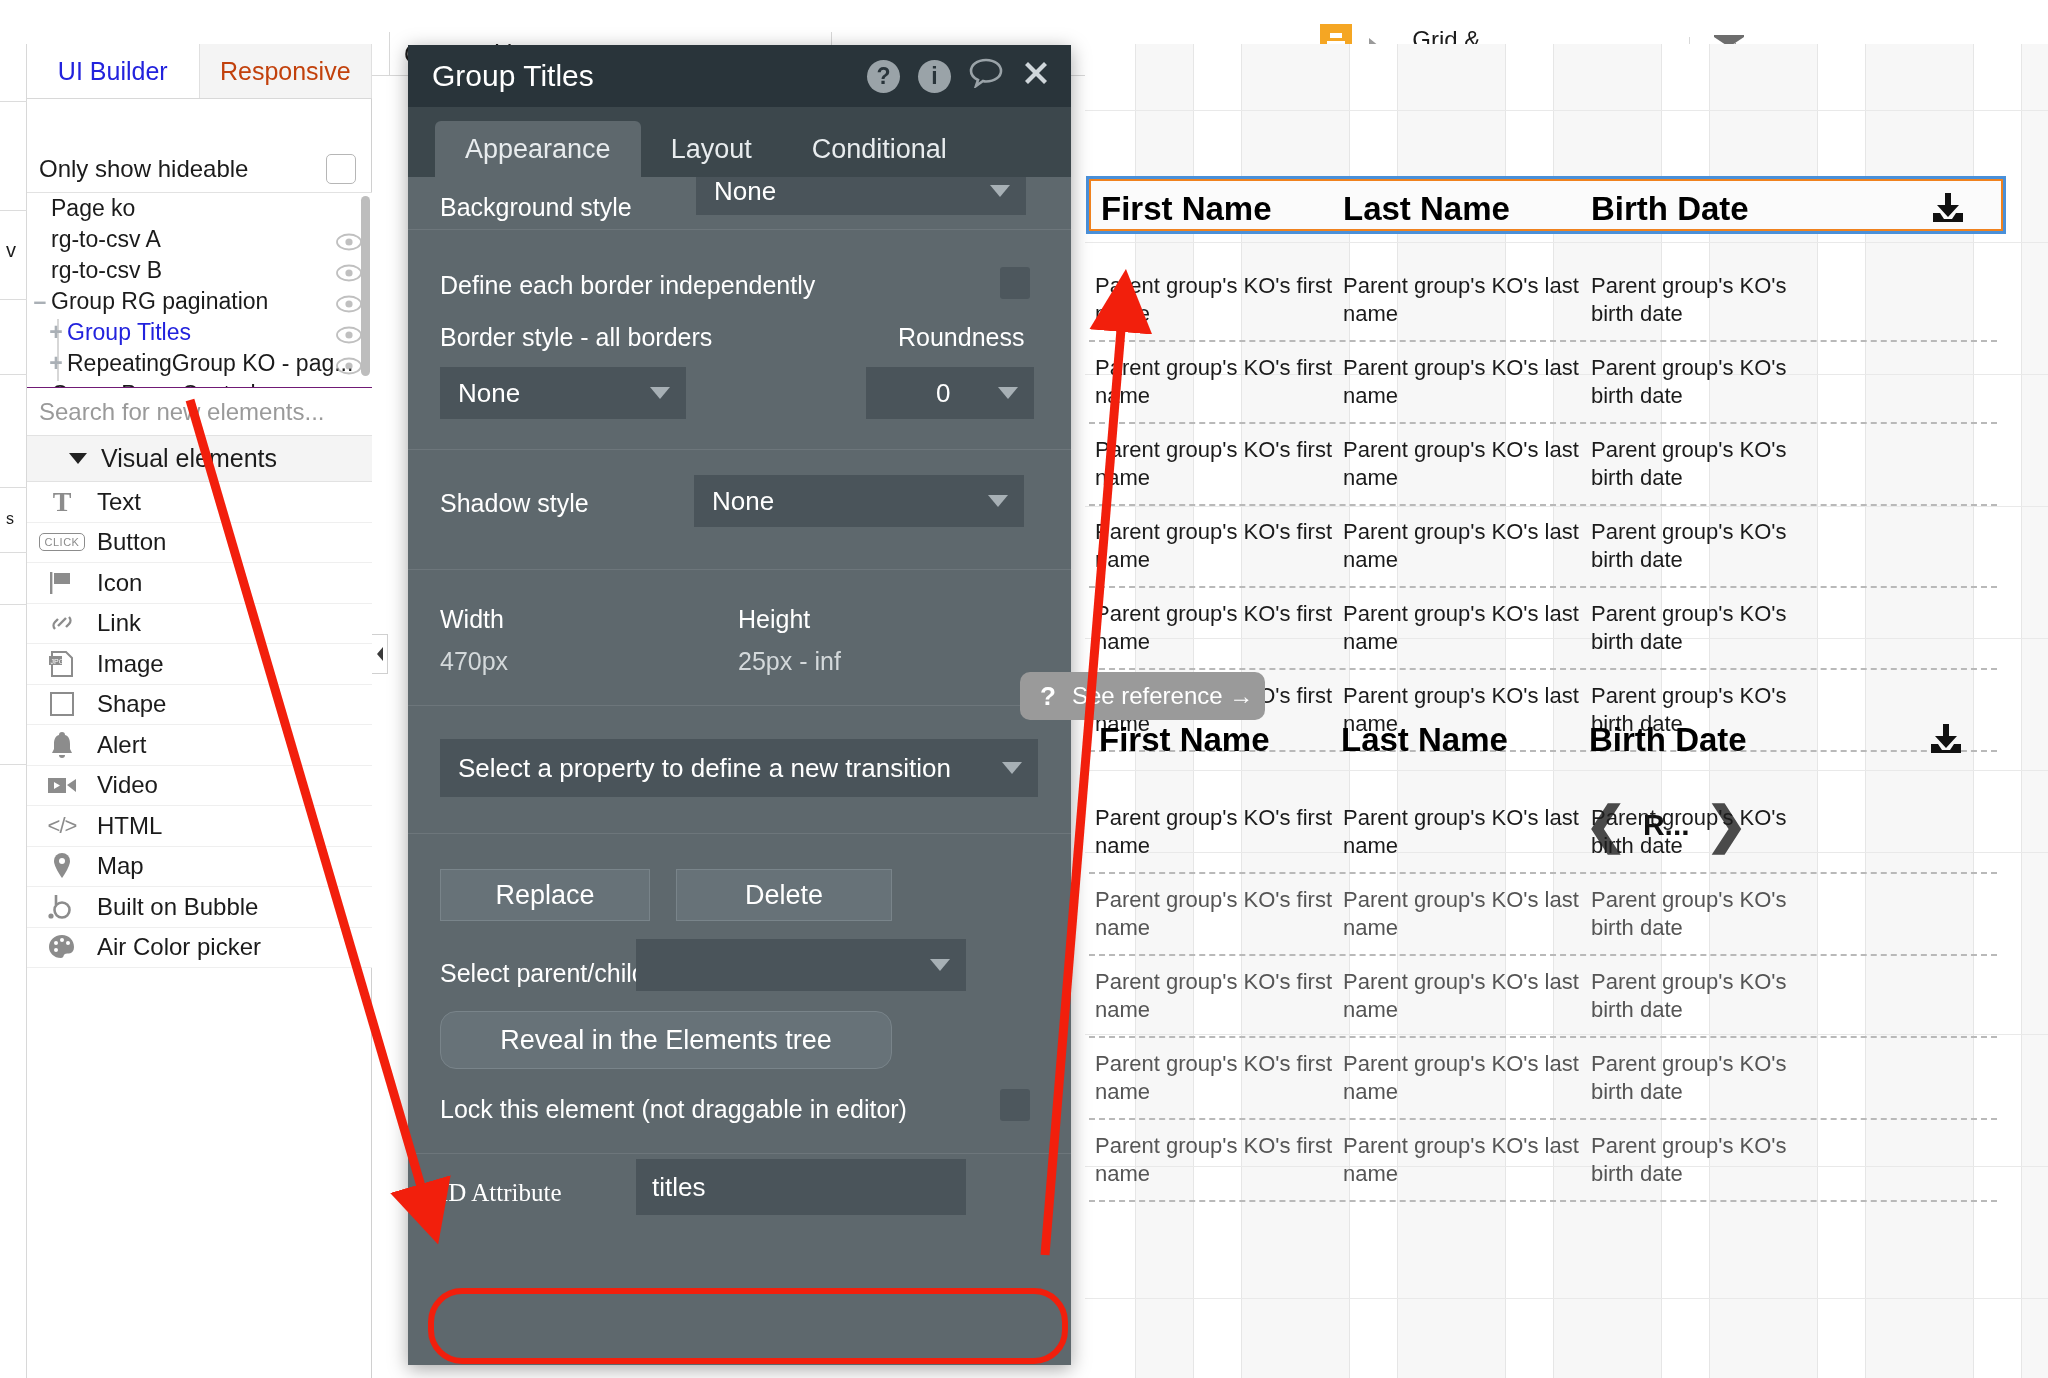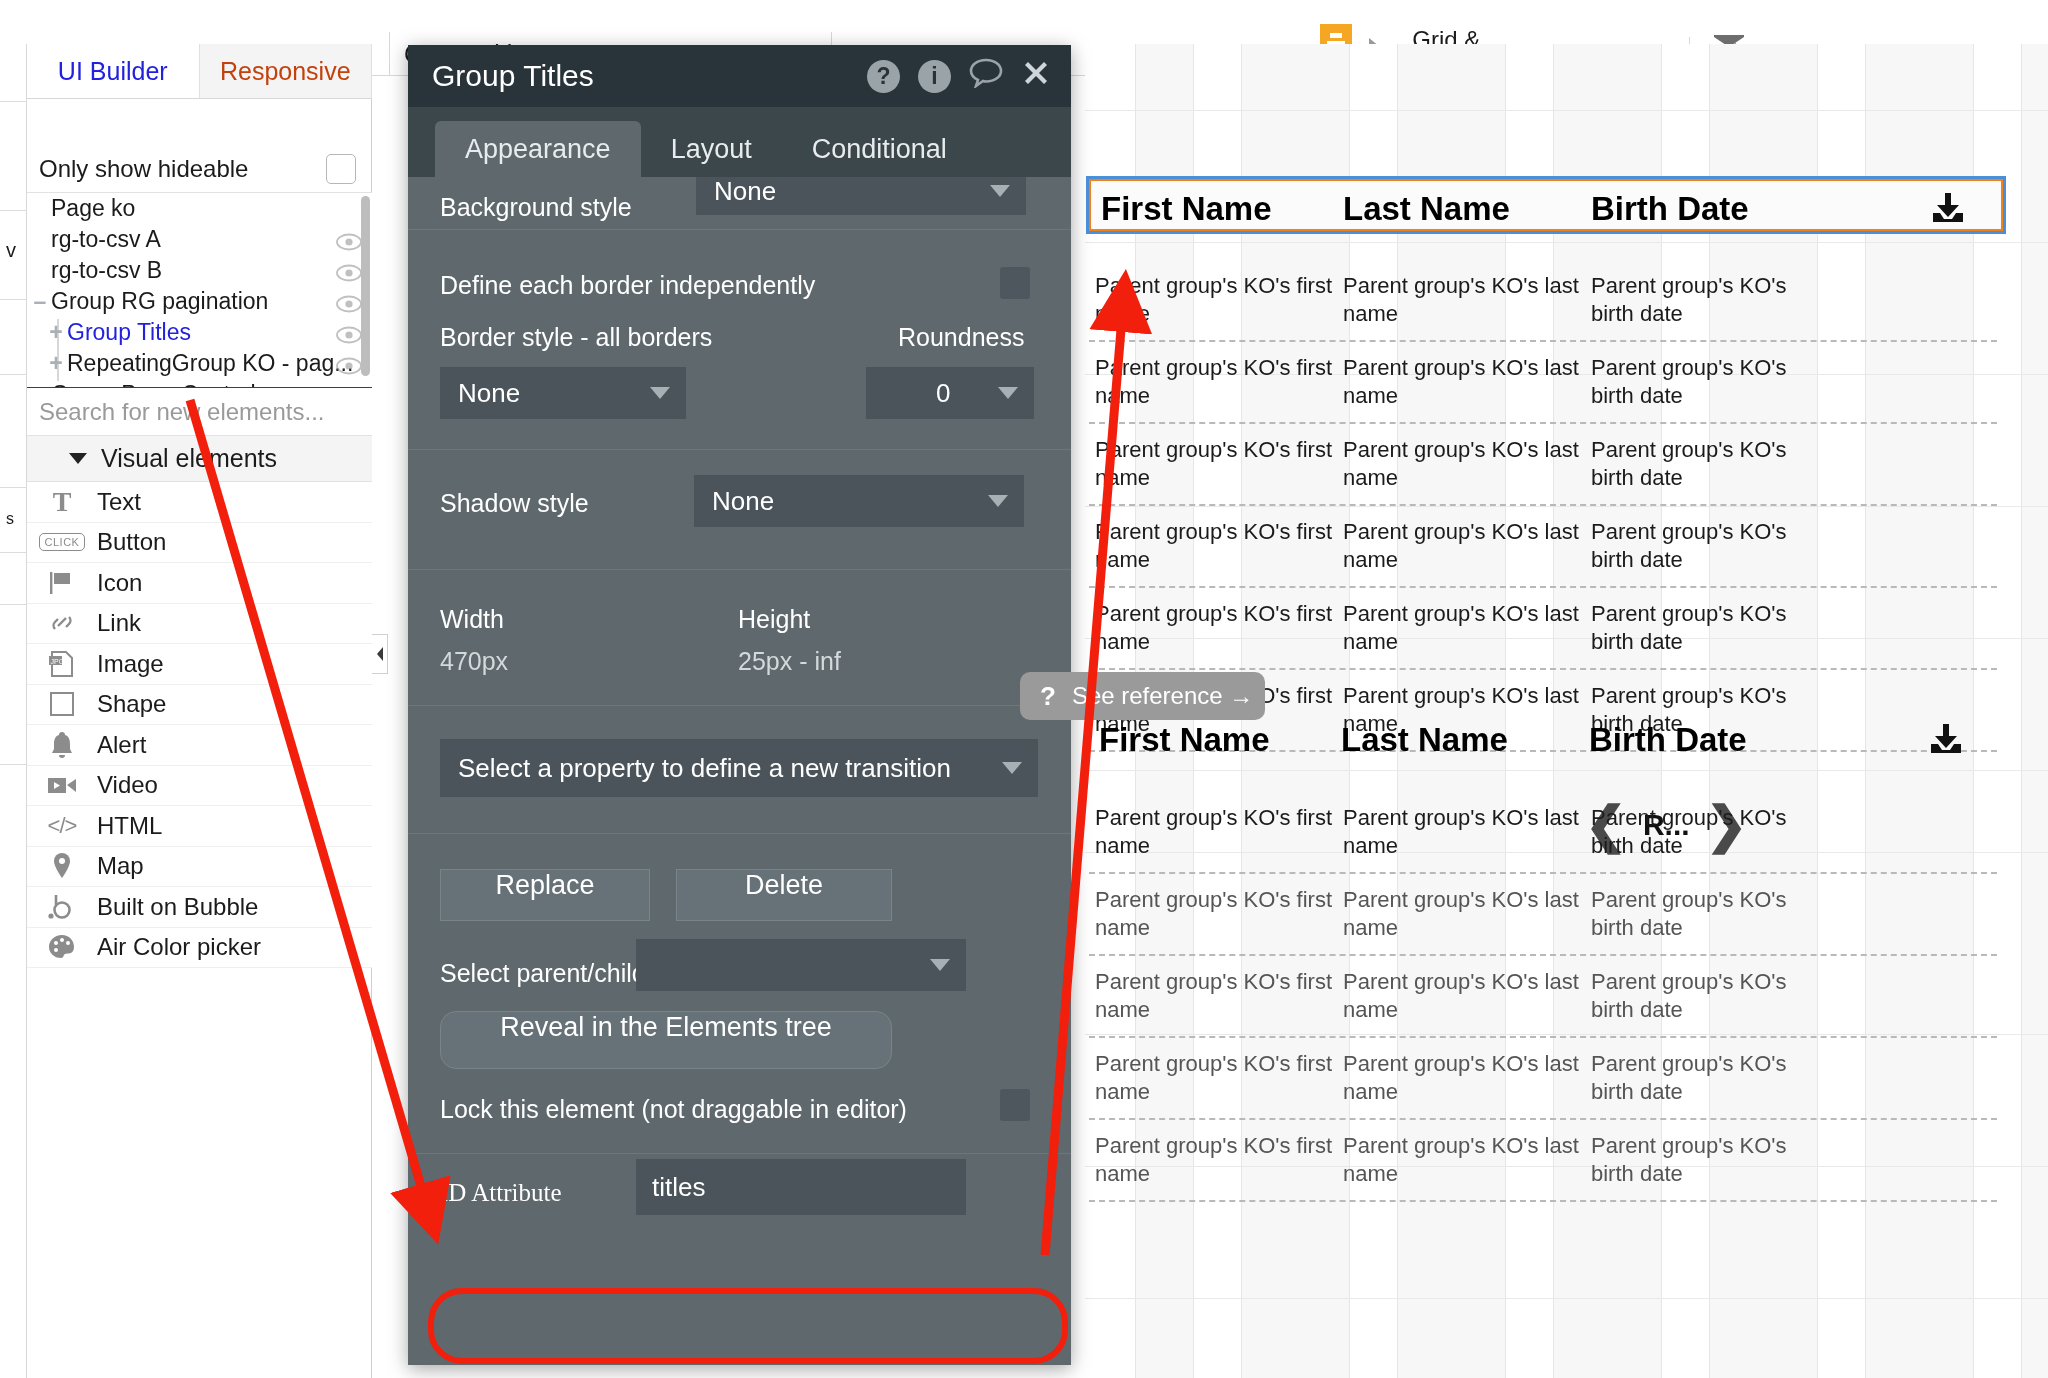--- a/index.html
+++ b/index.html
@@ -243,21 +243,21 @@
     margin-left: auto; width: 0; height: 0;
     border-left: 10px solid transparent; border-right: 10px solid transparent;
     border-top: 12px solid #a7b0b5;
   }
   .cbox {
     position: absolute; width: 30px; height: 32px;
     background: #4d575d; border-radius: 3px;
   }
   .btn {
     position: absolute; background: #677278; border: 1px solid #79848a;
-    color: #ffffff; font-size: 27px; display: flex; align-items: flex-start;
+    color: #ffffff; font-size: 27px; display: flex; align-items: center;
     justify-content: center;
   }
   .idfield {
     position: absolute; background: #4a545a; color: #fff; font-size: 26px;
     display: flex; align-items: center; padding-left: 16px;
   }
   .redbox {
     position: absolute; border: 6px solid #f21f0c; border-radius: 34px;
   }
   .see-ref {

